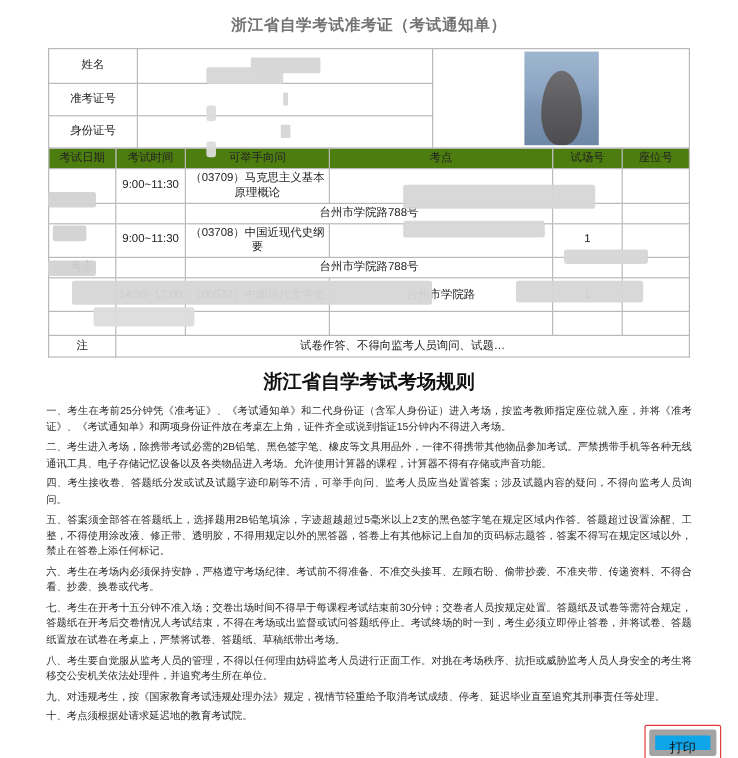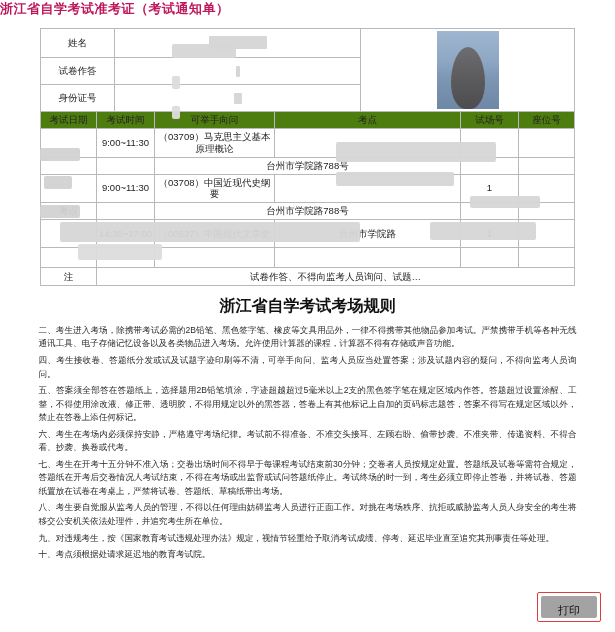--- a/index.html
+++ b/index.html
@@ -7,25 +7,26 @@
     width:615px;height:632px;
     background:#ffffff;
     font-family:"Liberation Sans","DejaVu Sans",sans-serif;
     color:#000;
     position:relative;
     overflow:hidden;
   }
   .page{position:relative;width:615px;height:632px;}
 
   .doc-title{
-    text-align:left;
+    text-align:center;
     font-size:13px;
     font-weight:700;
     letter-spacing:0.5px;
-    color:#be185d;
+    margin-top:12px;
+    color:#737373;
   }
 
   
   table.admit{
     border-collapse:collapse;
     margin:10px auto 0 auto;
     width:534px;
     table-layout:fixed;
   }
   table.admit td{
@@ -79,22 +80,22 @@
 
   
   .print-wrap{
     position:absolute;right:14px;bottom:10px;
     border:1px solid #e03b3b;padding:3px;border-radius:2px;
   }
   .print-btn{
     display:block;
     width:56px;height:22px;line-height:20px;
     font-size:11px;text-align:center;
-    background:#a3a3a3;
-    border:3px solid #a3a3a3;
+    background:#0ea5e9;
+    border:5px solid #a3a3a3;
     border-radius:2px;
     color:#111;
     cursor:pointer;
     font-family:"Liberation Sans","DejaVu Sans",sans-serif;
   }
 </style>
 </head>
 <body>
 
 <div class="page">
@@ -111,21 +112,21 @@
       <tr>
         <td class="lbl">姓名</td>
         <td class="cell-left">
           <span class="redact big" style="width:58px"></span>
         </td>
         <td rowspan="3" class="photo-cell">
           <div class="photo"></div>
         </td>
       </tr>
       <tr>
-        <td class="lbl">试卷作答</td>
+        <td class="lbl">准考证号</td>
         <td class="cell-left">
           <span class="redact" style="width:4px"></span>
         </td>
       </tr>
       <tr>
         <td class="lbl">身份证号</td>
         <td class="cell-left">
           <span class="redact" style="width:8px"></span>
         </td>
       </tr>
@@ -219,20 +220,21 @@
   <div class="smear" style="left:336px;top:142px;width:160px;height:20px;"></div>
   <div class="smear" style="left:336px;top:172px;width:118px;height:14px;"></div>
   <div class="smear" style="left:470px;top:196px;width:70px;height:12px;"></div>
   <div class="smear" style="left:60px;top:222px;width:300px;height:20px;"></div>
   <div class="smear" style="left:430px;top:222px;width:106px;height:18px;"></div>
   <div class="smear s2" style="left:78px;top:244px;width:84px;height:16px;"></div>
 
   <div class="rules-title">浙江省自学考试考场规则</div>
 
   <div class="rules">
+    <p>一、考生在考前25分钟凭《准考证》、《考试通知单》和二代身份证（含军人身份证）进入考场，按监考教师指定座位就入座，并将《准考证》、《考试通知单》和两项身份证件放在考桌左上角，证件齐全或说到指证15分钟内不得进入考场。</p>
     <p>二、考生进入考场，除携带考试必需的2B铅笔、黑色签字笔、橡皮等文具用品外，一律不得携带其他物品参加考试。严禁携带手机等各种无线通讯工具、电子存储记忆设备以及各类物品进入考场。允许使用计算器的课程，计算器不得有存储或声音功能。</p>
     <p>四、考生接收卷、答题纸分发或试及试题字迹印刷等不清，可举手向问、监考人员应当处置答案；涉及试题内容的疑问，不得向监考人员询问。</p>
     <p>五、答案须全部答在答题纸上，选择题用2B铅笔填涂，字迹超越超过5毫米以上2支的黑色签字笔在规定区域内作答。答题超过设置涂醒、工整，不得使用涂改液、修正带、透明胶，不得用规定以外的黑答器，答卷上有其他标记上自加的页码标志题答，答案不得写在规定区域以外，禁止在答卷上添任何标记。</p>
     <p>六、考生在考场内必须保持安静，严格遵守考场纪律。考试前不得准备、不准交头接耳、左顾右盼、偷带抄袭、不准夹带、传递资料、不得合看、抄袭、换卷或代考。</p>
     <p>七、考生在开考十五分钟不准入场；交卷出场时间不得早于每课程考试结束前30分钟；交卷者人员按规定处置。答题纸及试卷等需符合规定，答题纸在开考后交卷情况人考试结束，不得在考场或出监督或试问答题纸停止。考试终场的时一到，考生必须立即停止答卷，并将试卷、答题纸置放在试卷在考桌上，严禁将试卷、答题纸、草稿纸带出考场。</p>
     <p>八、考生要自觉服从监考人员的管理，不得以任何理由妨碍监考人员进行正面工作。对挑在考场秩序、抗拒或威胁监考人员人身安全的考生将移交公安机关依法处理件，并追究考生所在单位。</p>
     <p>九、对违规考生，按《国家教育考试违规处理办法》规定，视情节轻重给予取消考试成绩、停考、延迟毕业直至追究其刑事责任等处理。</p>
     <p>十、考点须根据处请求延迟地的教育考试院。</p>
 
   </div>

